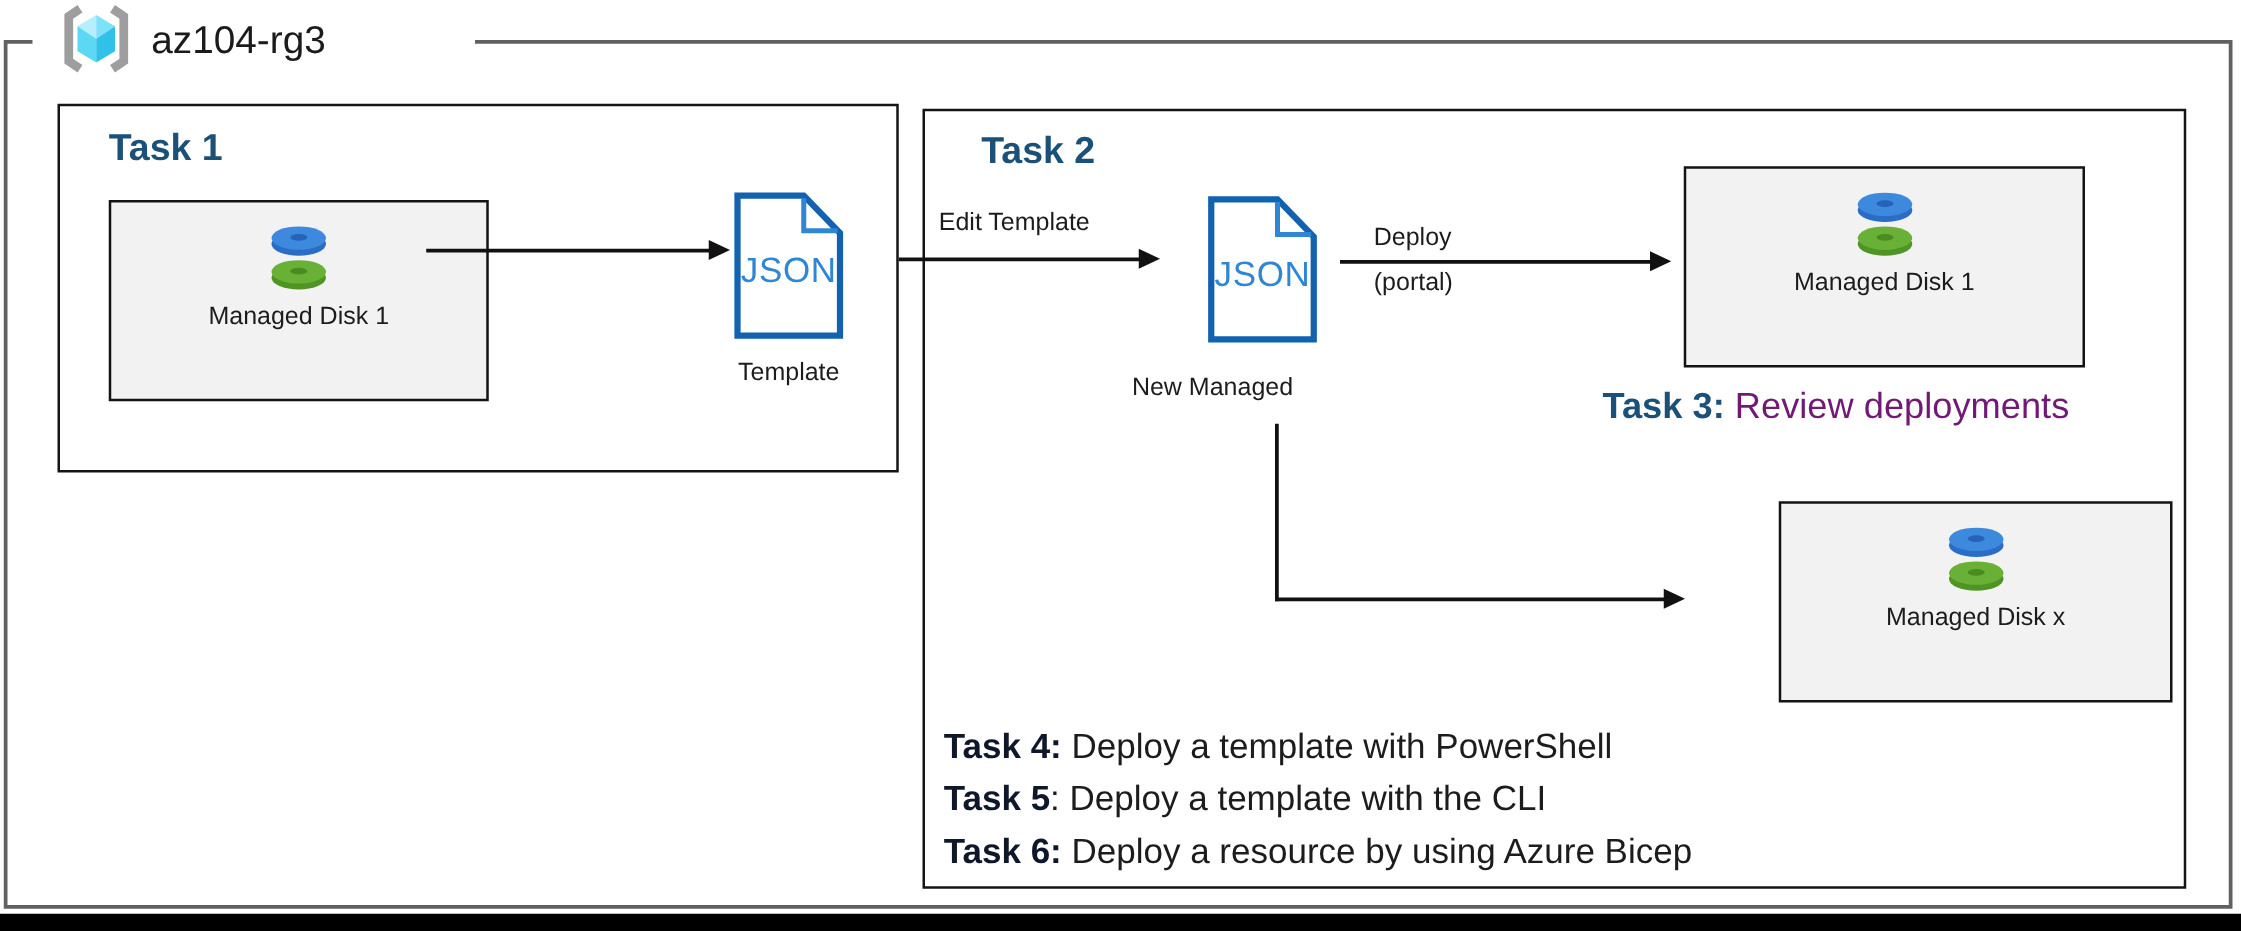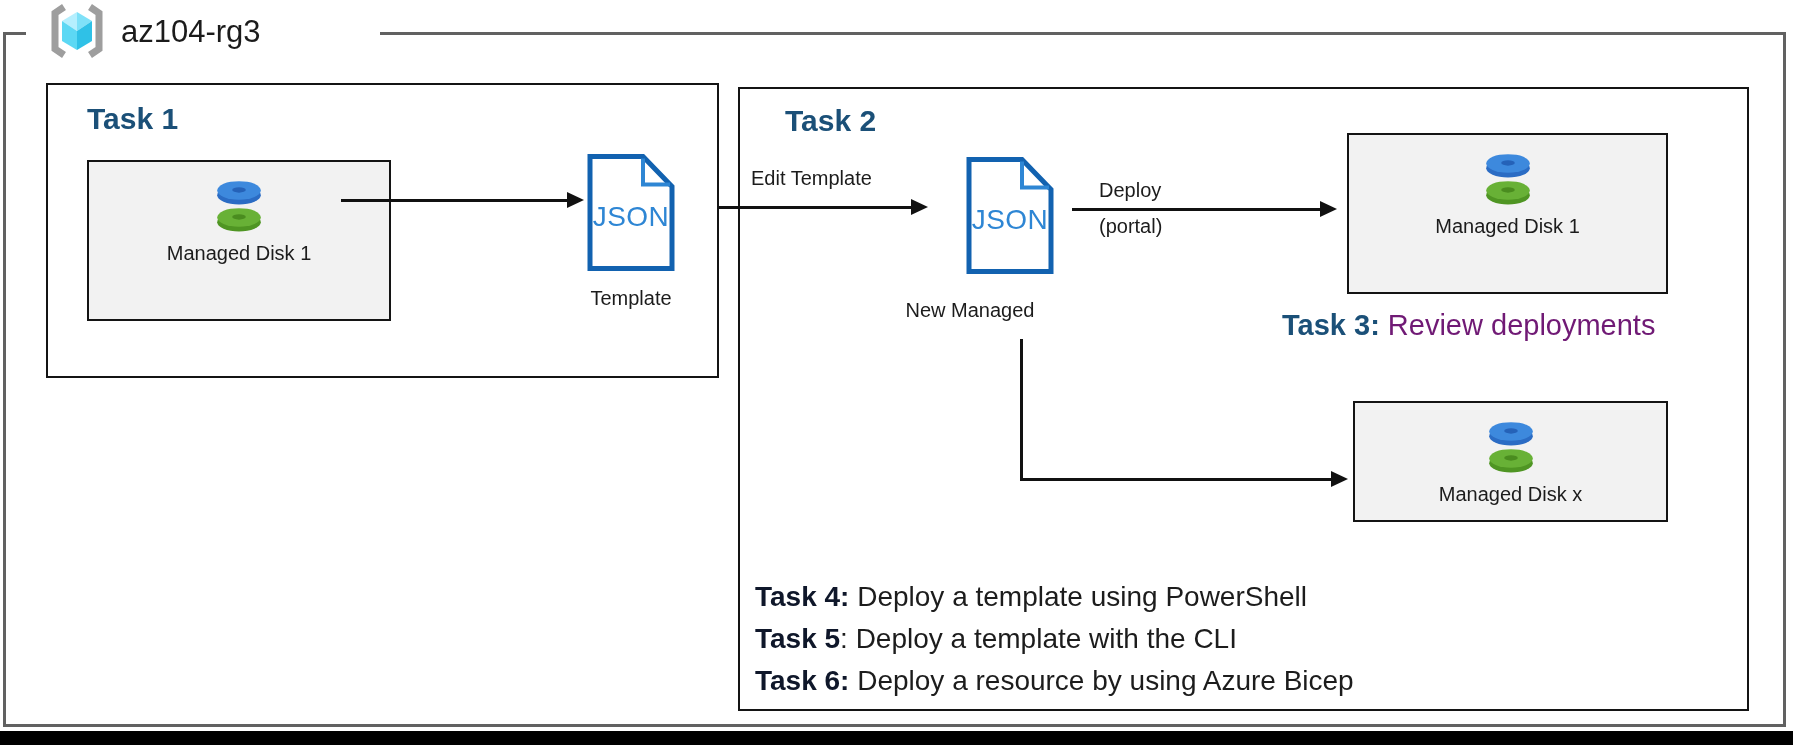--- a/index.html
+++ b/index.html
@@ -102,35 +102,35 @@
   </div>
 
   <div class="abs" style="left:1282px;top:309px;font-size:29px;white-space:nowrap">
     <span class="tl" style="font-weight:700;color:#1b5078">Task 3:</span><span class="task3-desc"> Review deployments</span>
   </div>
 
   <div class="abs vline" style="left:1020px;top:339px;height:142px"></div>
   <div class="abs hline" style="left:1020px;top:478px;width:313px"></div>
   <div class="abs ahead" style="left:1331px;top:471px"></div>
 
-  <div class="abs graybox" style="left:1353px;top:401px;width:315px;height:121px">
+  <div class="abs graybox" style="left:1423px;top:401px;width:315px;height:161px">
     <svg width="54" height="57" viewBox="0 0 52 54">
       <ellipse cx="26" cy="44" rx="21" ry="9" fill="#4f9523"></ellipse>
       <ellipse cx="26" cy="39.5" rx="21" ry="9" fill="#68b136"></ellipse>
       <ellipse cx="26" cy="39" rx="6.5" ry="2.6" fill="#4a8c1f"></ellipse>
       <ellipse cx="26" cy="18" rx="21" ry="9" fill="#2b6cc4"></ellipse>
       <ellipse cx="26" cy="13.5" rx="21" ry="9" fill="#3d89dd"></ellipse>
       <ellipse cx="26" cy="13" rx="6.5" ry="2.6" fill="#2562b8"></ellipse>
     </svg>
     <div class="lbl">Managed Disk x</div>
   </div>
 
   <div class="abs" style="left:755px;top:576px">
     <div class="trow">
-      <span class="tl">Task 4:</span><span> Deploy a template using PowerShell</span>
+      <span class="tl">Task 4:</span><span> Deploy a template with PowerShell</span>
     </div>
     <div class="trow">
       <span class="tl">Task 5</span><span>: Deploy a template with the CLI</span>
     </div>
     <div class="trow">
       <span class="tl">Task 6:</span><span> Deploy a resource by using Azure Bicep</span>
     </div>
   </div>
 
   <div class="abs blackbar" style="left:0;top:731px;width:1793px;height:14px"></div>

